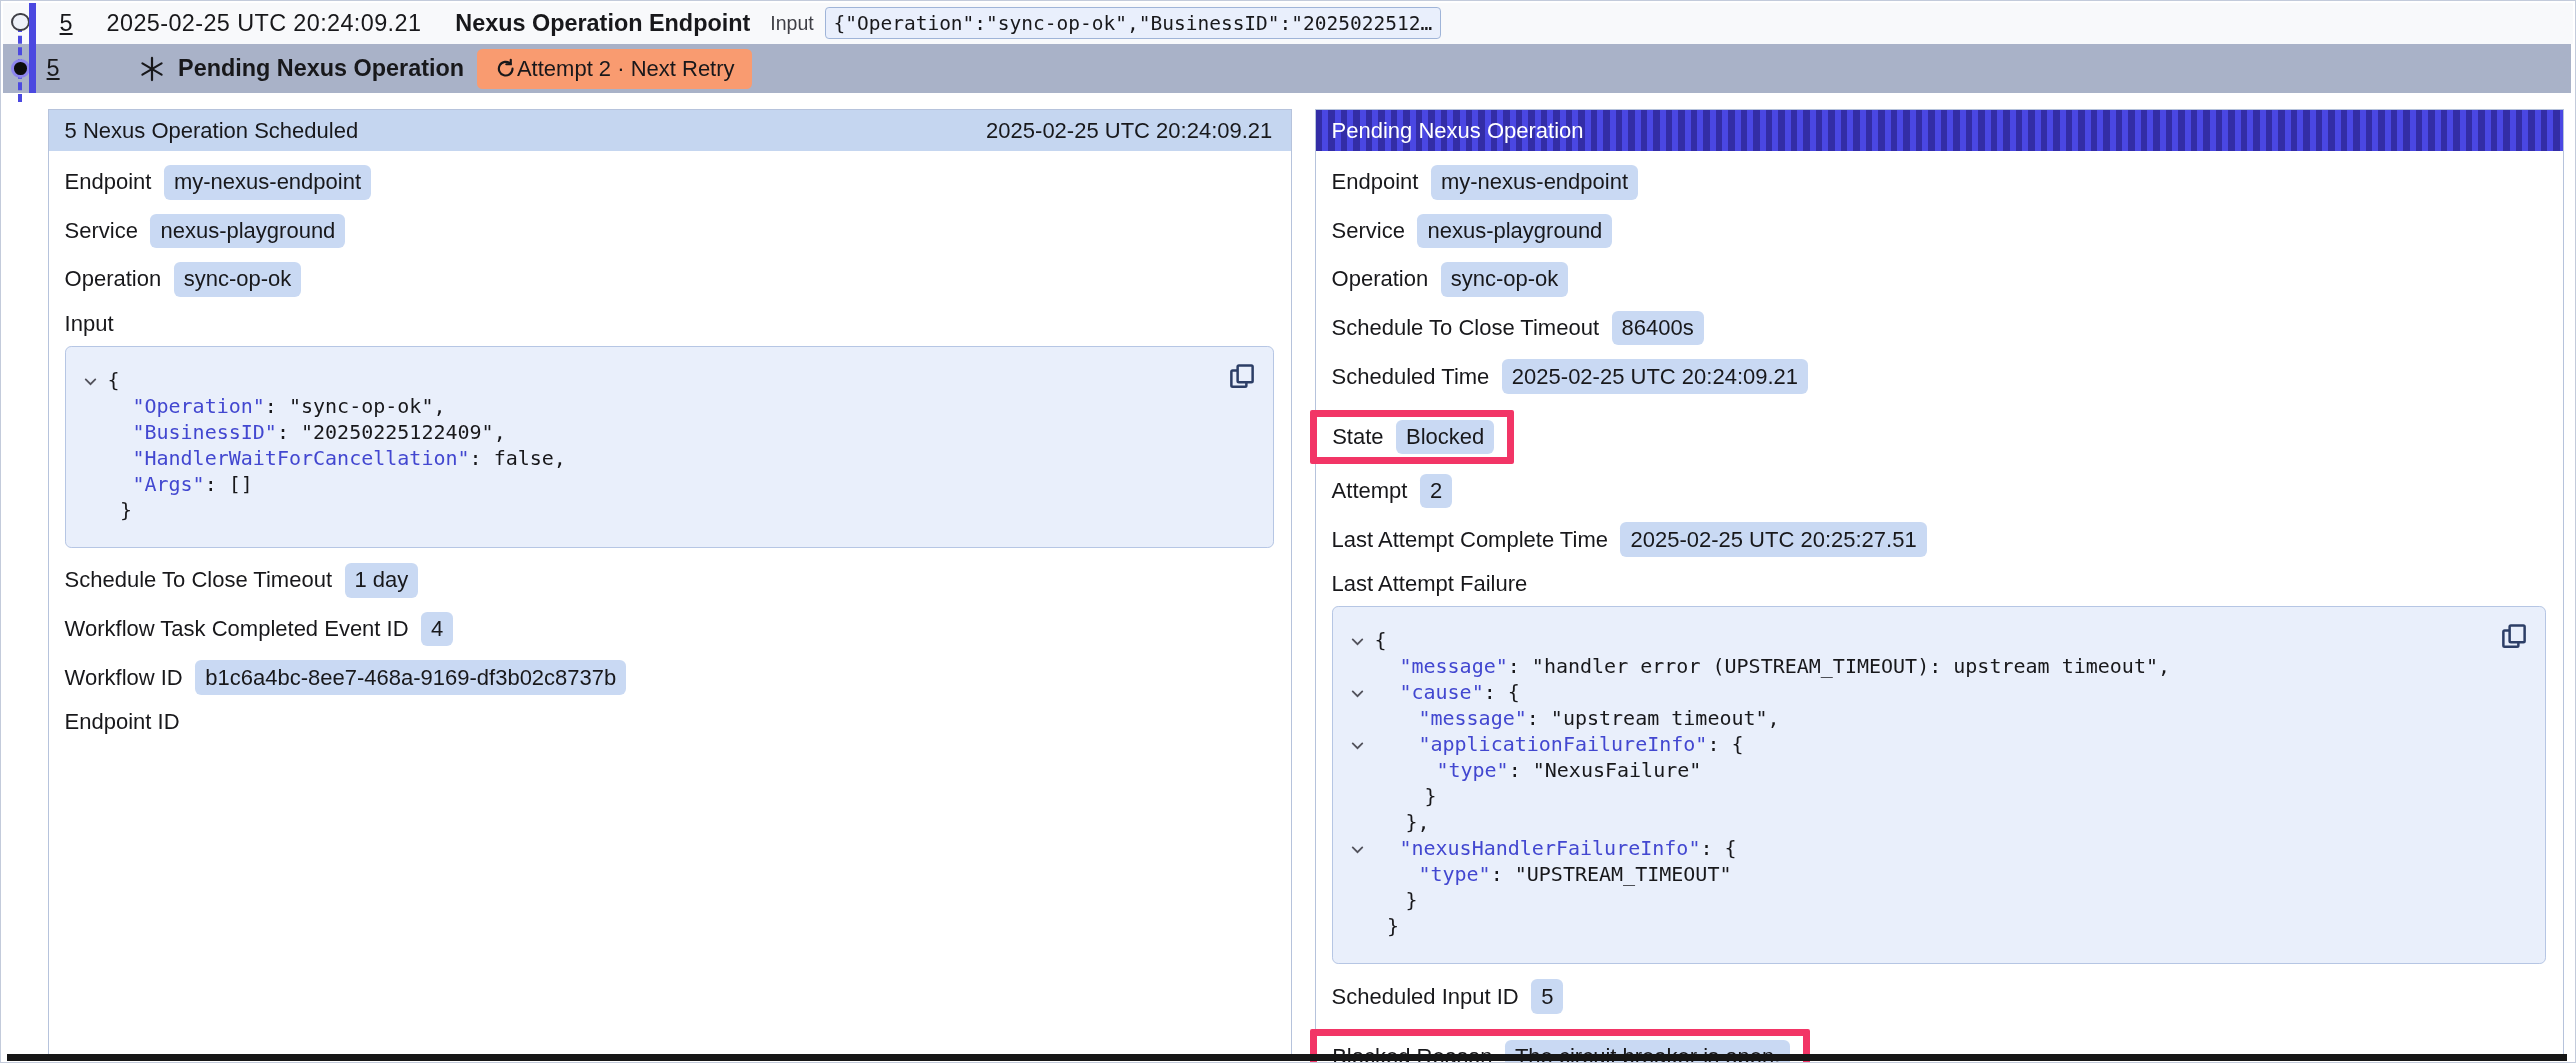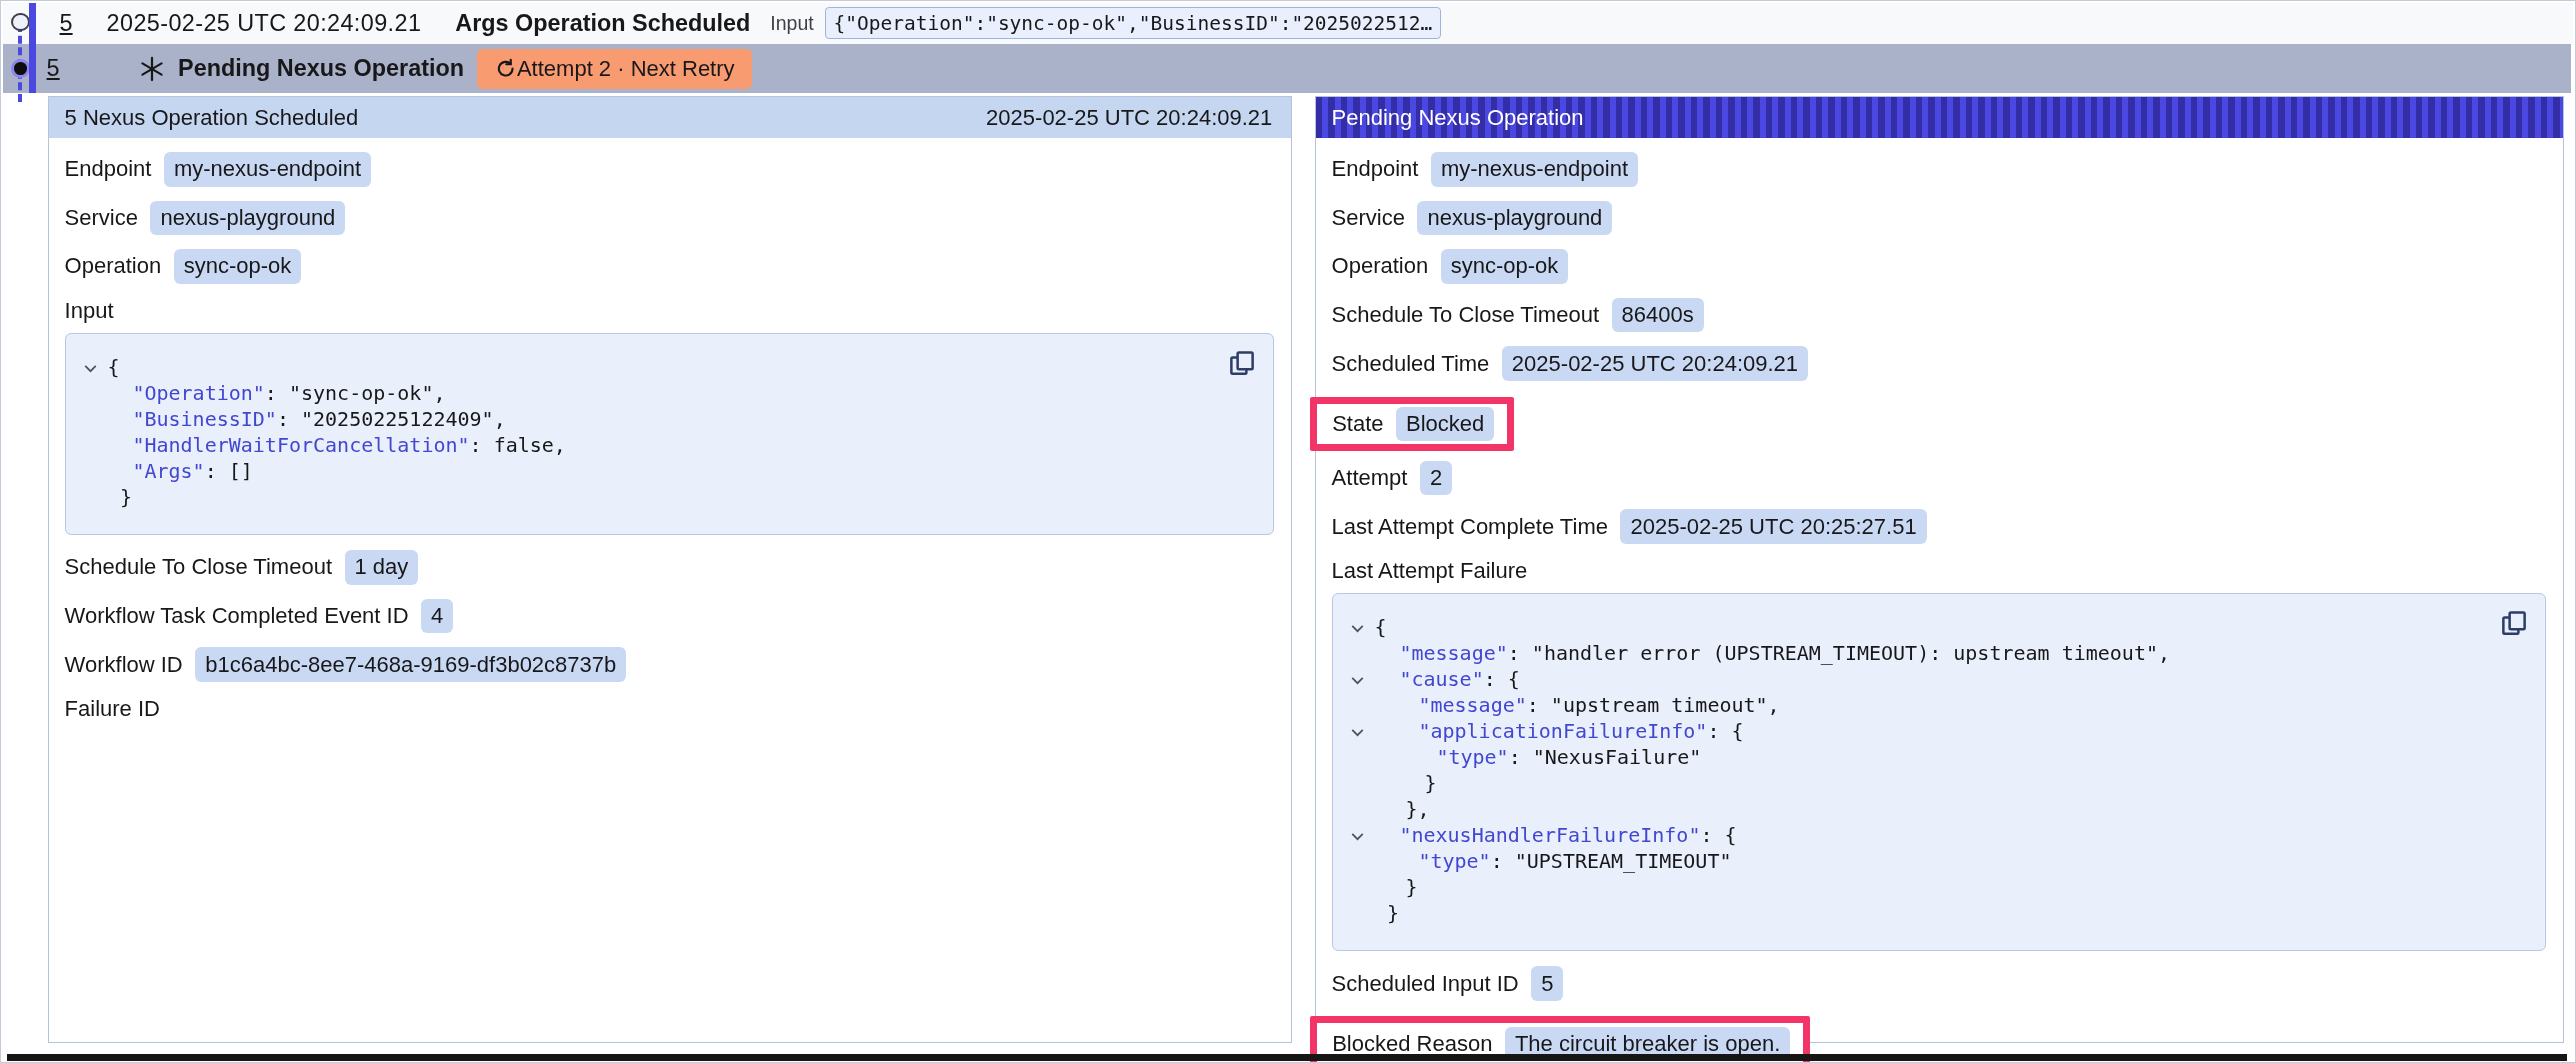--- a/index.html
+++ b/index.html
@@ -43,21 +43,21 @@
   }
   .pend-icon { margin-left:78px; display:flex; align-items:center; }
   .row2 .ev-name { margin-left:12.5px; }
   .retry-badge {
     margin-left:12.5px; background:#f99b70; border-radius:5.5px; padding:7px 17px;
     display:flex; align-items:center; font-size:22px;
   }
 
   
   .panel {
-    position:absolute; top:95px; height:947px; background:#ffffff;
+    position:absolute; top:108px; height:947px; background:#ffffff;
     border:1.6px solid #b6c3dc; overflow:visible;
   }
   .panel-left { left:47px; width:1244px; }
   .panel-right { left:1314px; width:1249px; }
   .panel-header {
     height:41px; display:flex; align-items:center; justify-content:space-between;
     padding:0 18.7px 0 15.6px; font-size:22px;
   }
   .panel-left .panel-header { background:#c5d6f0; }
   .panel-right .panel-header {
@@ -102,21 +102,21 @@
   .bottom-line { position:absolute; left:6.2px; top:1053px; width:2560px; height:7px; background:#161616; }
 </style>
 </head>
 <body>
 
 <div class="screen">
 
   <div class="row1">
     <a class="ev-link" href="#">5</a>
     <span class="ev-time">2025-02-25 UTC 20:24:09.21</span>
-    <span class="ev-name">Args Operation Scheduled</span>
+    <span class="ev-name">Nexus Operation Endpoint</span>
     <span class="in-label">Input</span>
     <span class="in-preview">{"Operation":"sync-op-ok","BusinessID":"2025022512…</span>
   </div>
 
   <div class="row2">
     <a class="ev-link" href="#">5</a>
     <span class="pend-icon">
       <svg width="28" height="28" viewBox="0 0 24 24" fill="none" stroke="#18181b" stroke-width="1.9" stroke-linecap="round">
         <line x1="12" y1="2.5" x2="12" y2="21.5"></line>
         <line x1="3.8" y1="7.2" x2="20.2" y2="16.8"></line>
@@ -197,21 +197,21 @@
         </div>
         <div class="field-row">
           <span>Workflow Task Completed Event ID</span>
           <span class="badge">4</span>
         </div>
         <div class="field-row">
           <span>Workflow ID</span>
           <span class="badge">b1c6a4bc-8ee7-468a-9169-df3b02c8737b</span>
         </div>
         <div class="field-row">
-          <span>Failure ID</span>
+          <span>Endpoint ID</span>
         </div>
       </div>
   </section>
 
   <section class="panel panel-right">
     <div class="panel-header">
       <span>Pending Nexus Operation</span>
     </div>
     <div class="panel-body" id="right-rows"><div class="field-row">
           <span>Endpoint</span>

